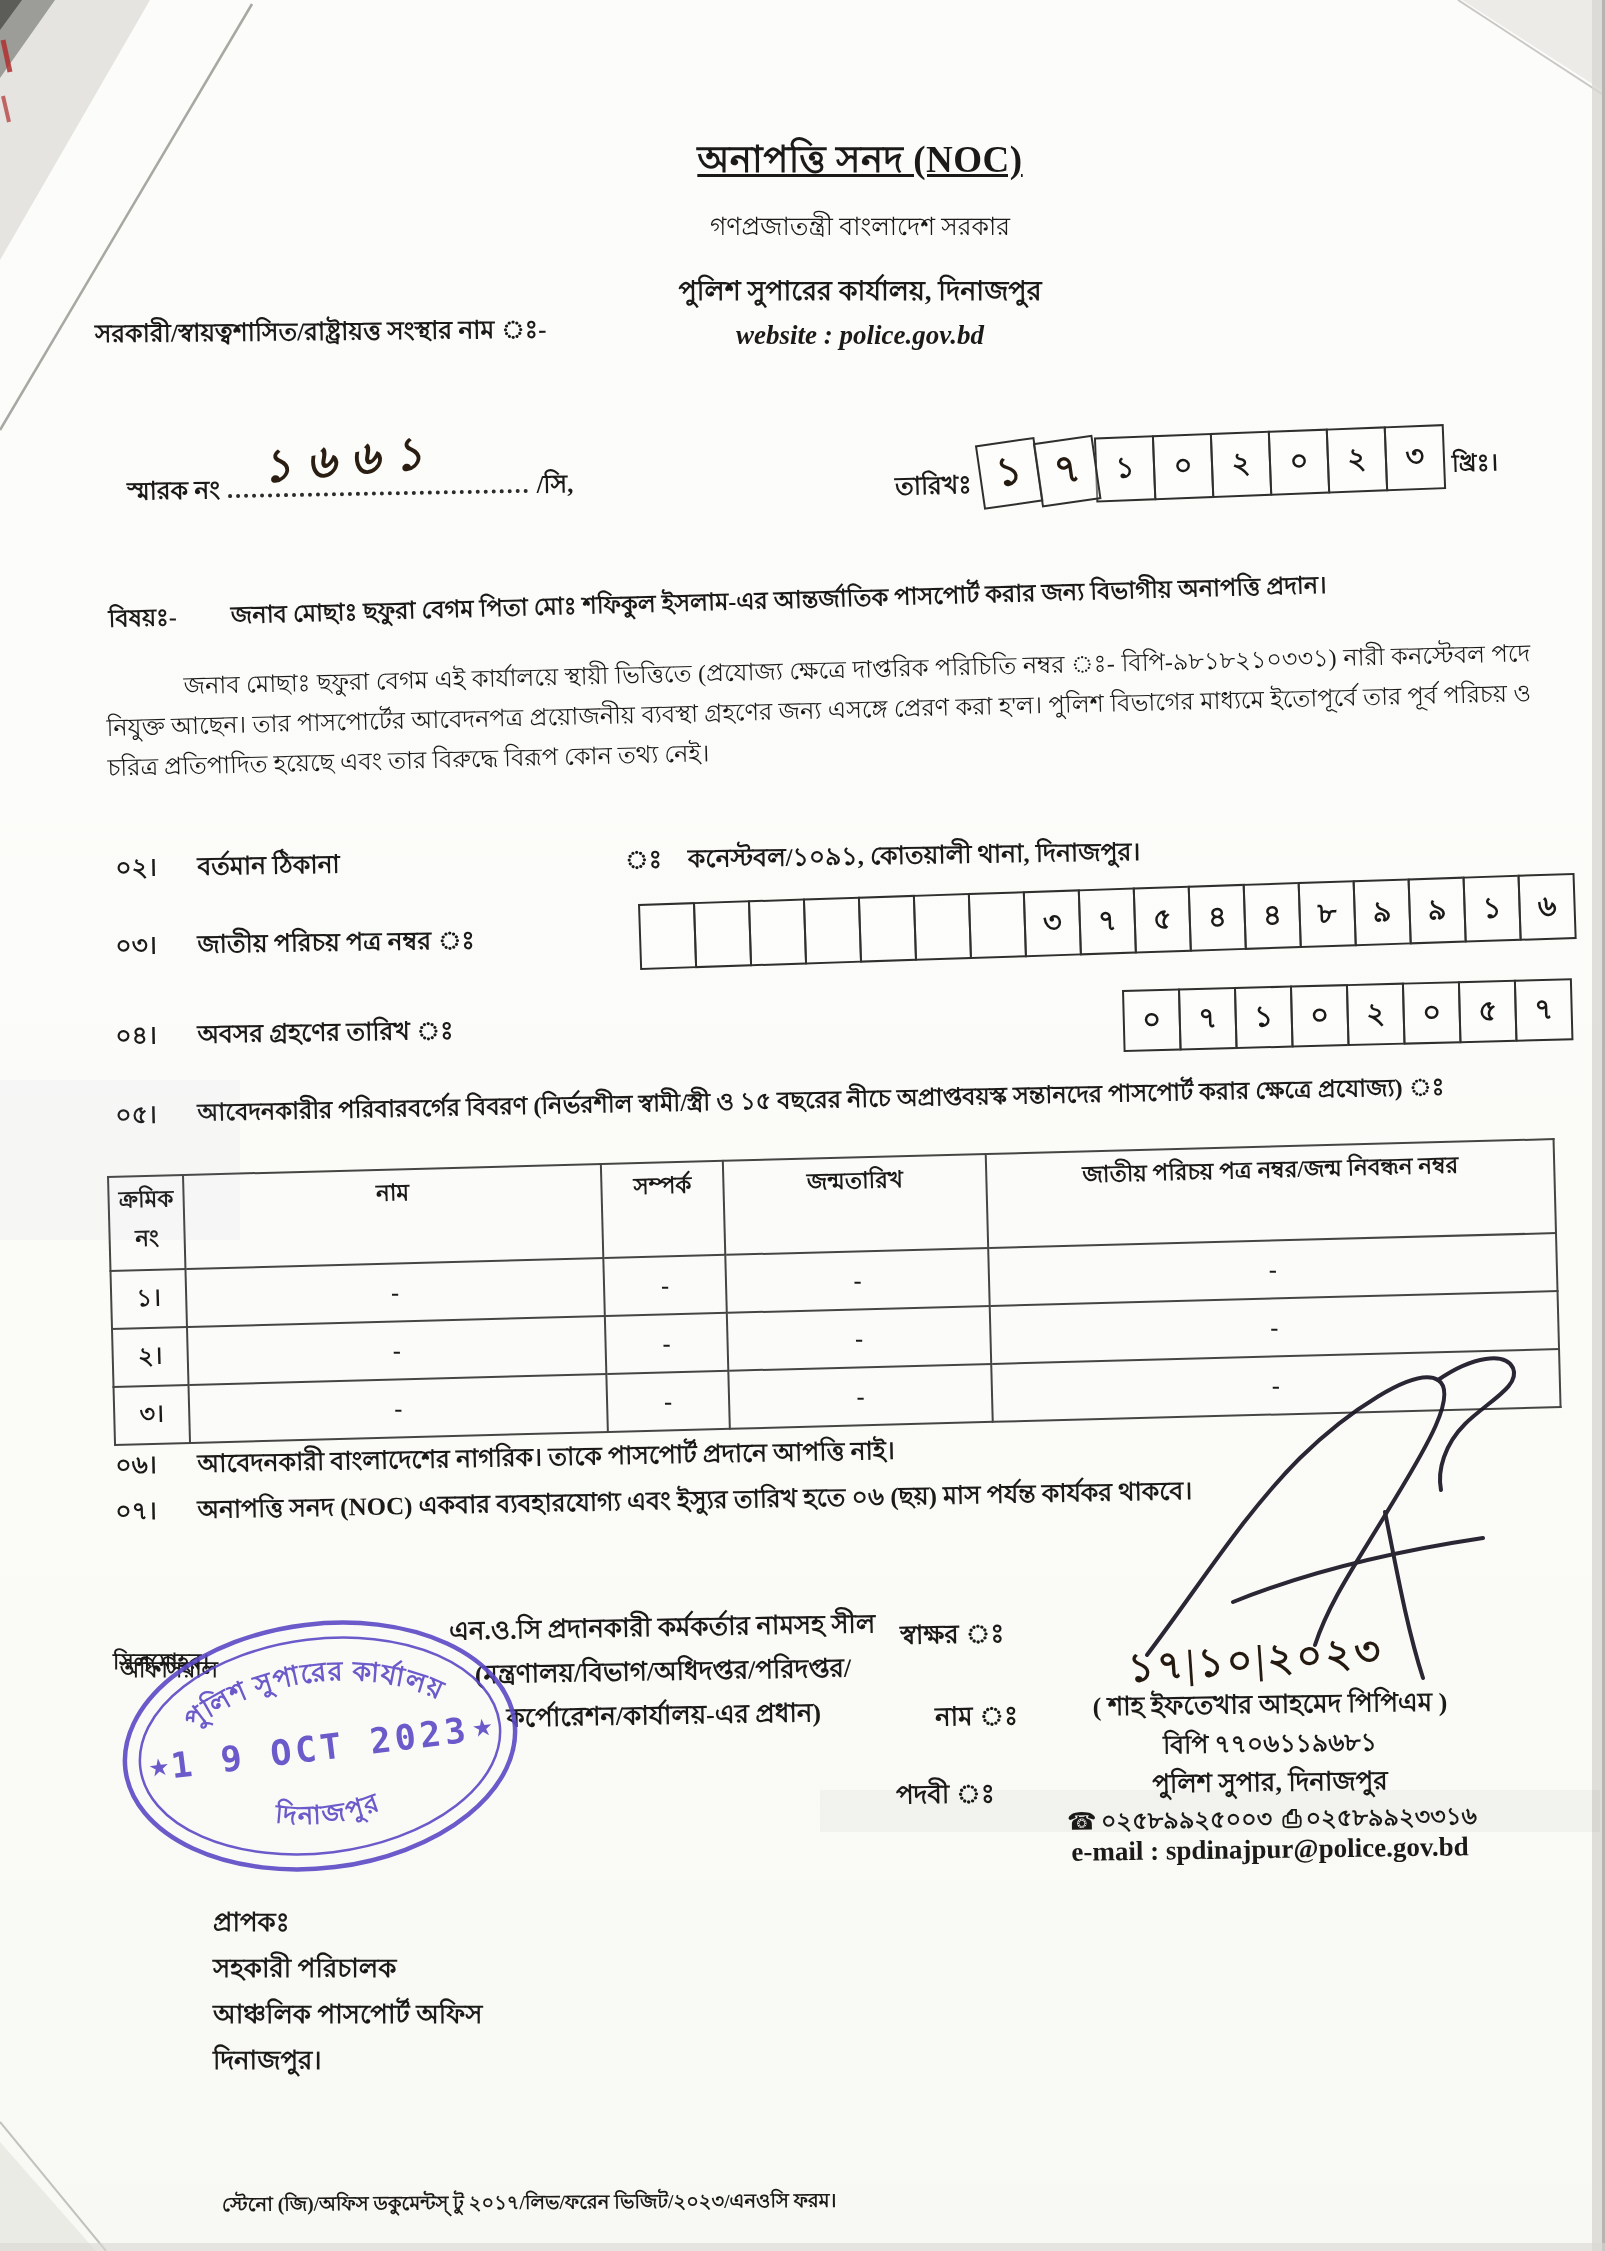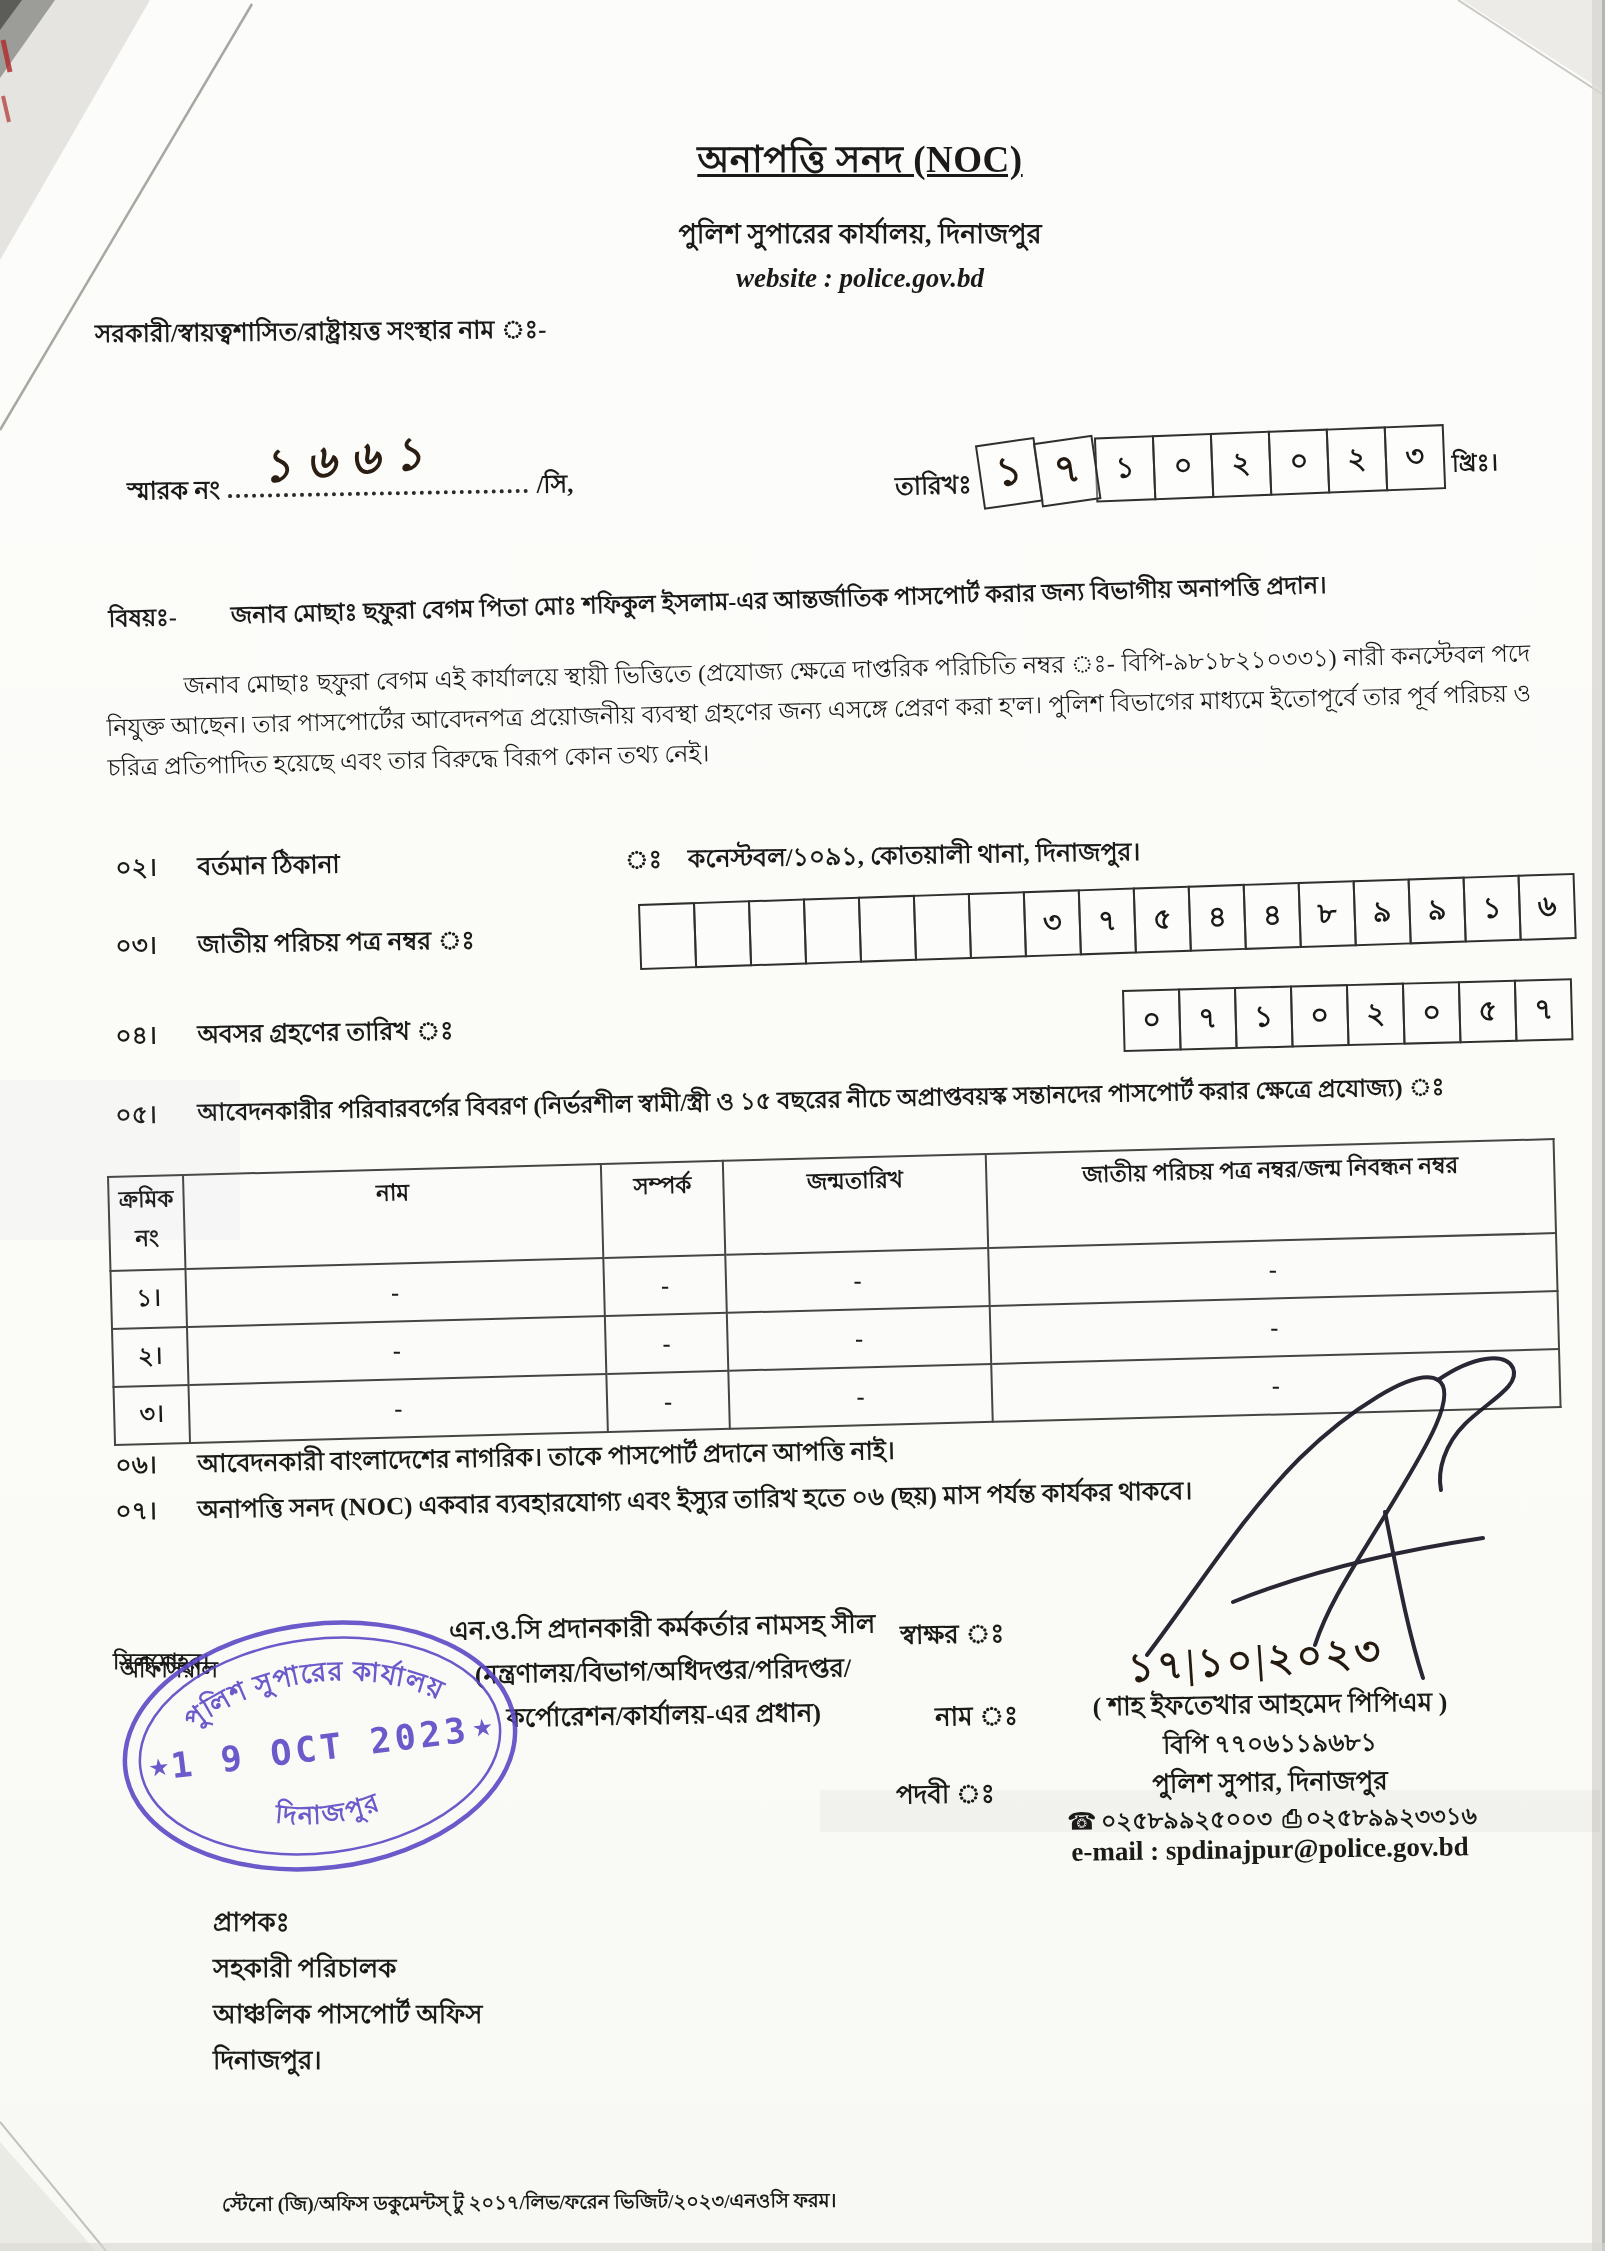--- a/index.html
+++ b/index.html
@@ -110,20 +110,21 @@
   .artifacts{left:0;top:0;width:1605px;height:2251px;pointer-events:none;}
   .sigsvg{left:1085px;top:1340px;width:440px;height:345px;}
 </style>
 </head>
 <body>
 
 <div class="paper"></div>
 
 <div class="abs header">
   <div class="title">অনাপত্তি সনদ (NOC)</div>
+  <div class="govt">গণপ্রজাতন্ত্রী বাংলাদেশ সরকার</div>
   <div class="office">পুলিশ সুপারের কার্যালয়, দিনাজপুর</div>
   <div class="website">website : police.gov.bd</div>
 </div>
 
 <div class="abs orgname">সরকারী/স্বায়ত্বশাসিত/রাষ্ট্রায়ত্ত সংস্থার নাম ঃ-</div>
 
 <div class="abs memo-line">
   <span>স্মারক নং</span>
   <span class="dots"></span>
   <span>/সি,</span>

